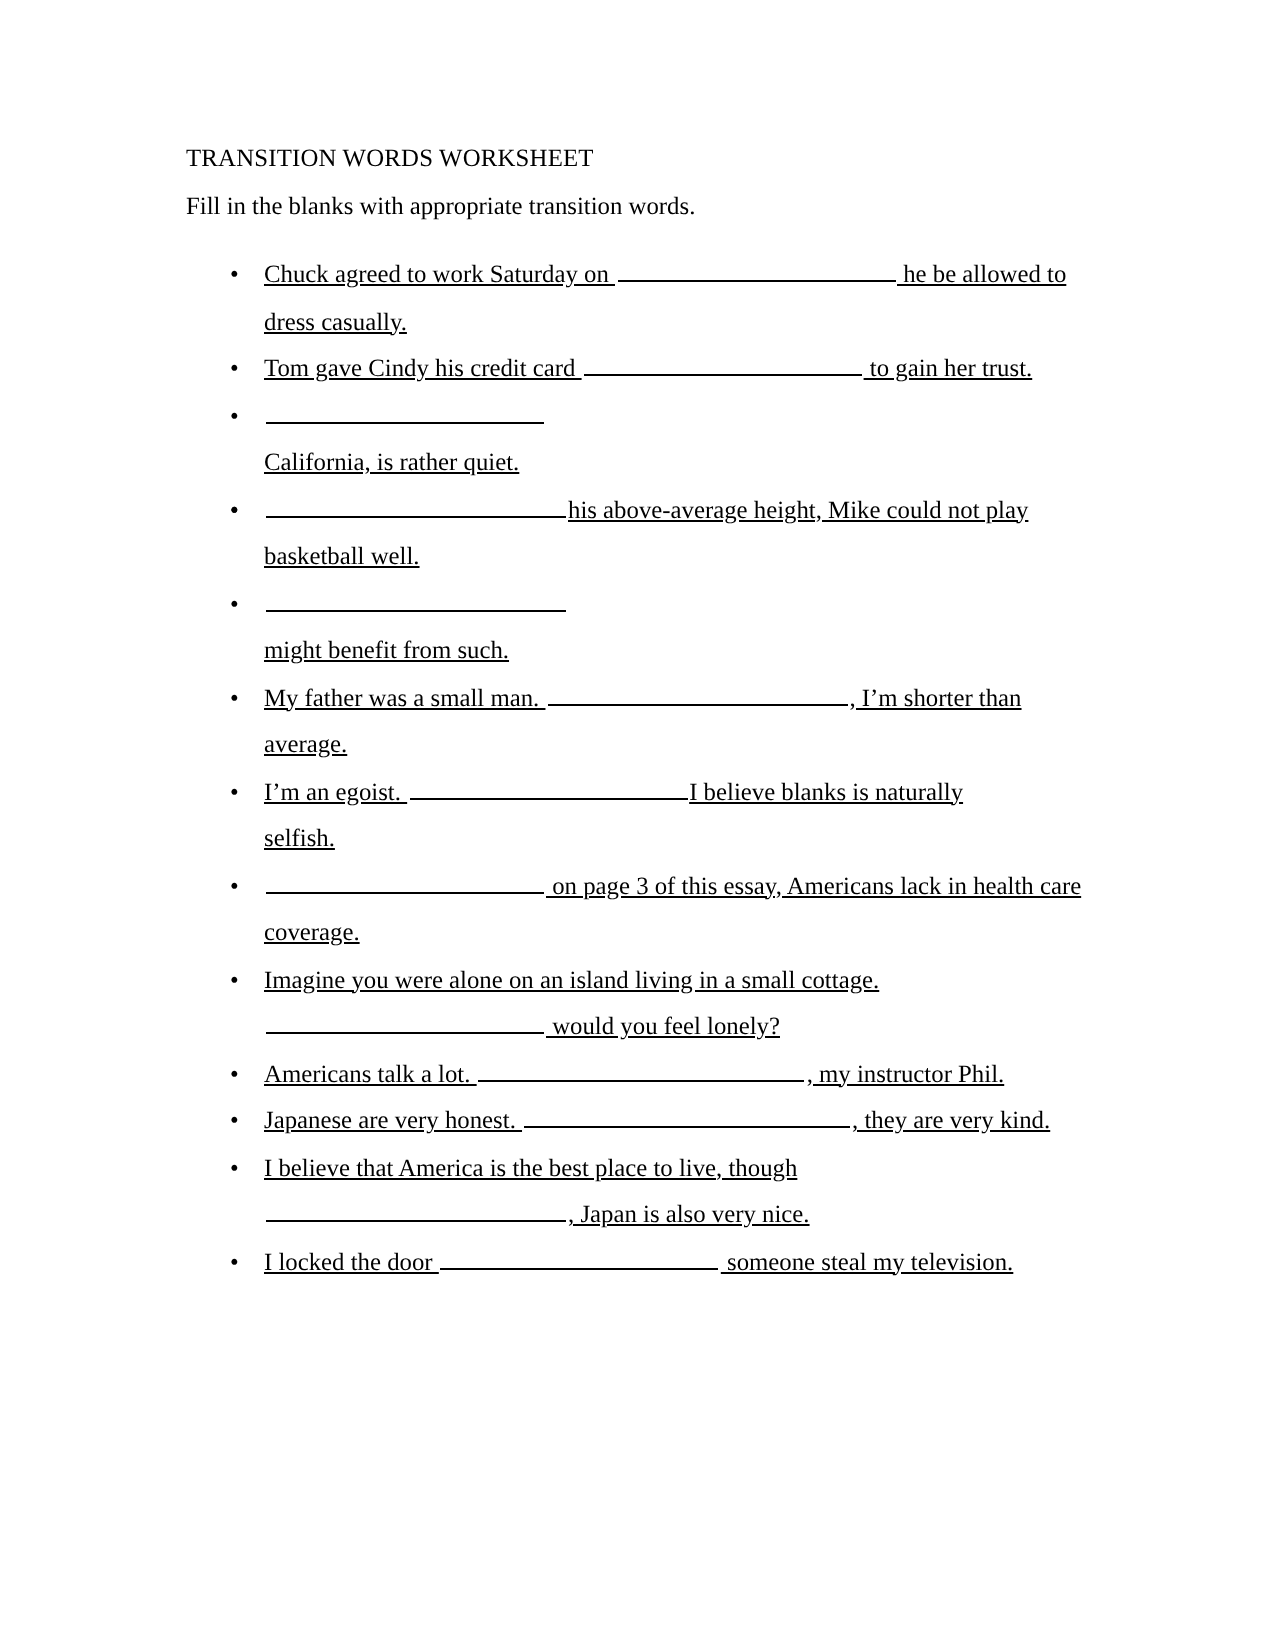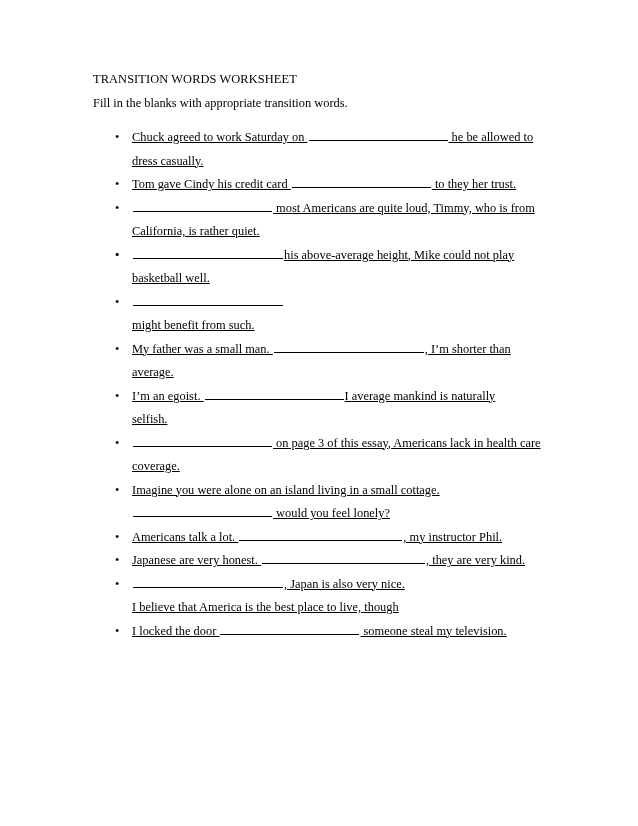--- a/index.html
+++ b/index.html
@@ -88,25 +88,25 @@
     <div class="doc-intro">Fill in the blanks with appropriate transition words.</div>
 
     <ul class="items">
         <li id="item-1">
           <span class="bullet">•</span>
           <span class="line"><span>Chuck agreed to work Saturday on </span><span class="blank w-md"></span><span> he be allowed to</span></span>
           <span class="line"><span>dress casually.</span></span>
         </li>
         <li id="item-2">
           <span class="bullet">•</span>
-          <span class="line"><span>Tom gave Cindy his credit card </span><span class="blank w-md"></span><span> to they her trust.</span></span>
+          <span class="line"><span>Tom gave Cindy his credit card </span><span class="blank w-md"></span><span> to gain her trust.</span></span>
         </li>
         <li id="item-3">
           <span class="bullet">•</span>
-          <span class="line"><span class="blank w-md"></span><span> most Americans are quite loud, Timmy, who is from</span></span>
+          <span class="line"><span class="blank w-md"></span></span>
           <span class="line"><span>California,  is rather quiet.</span></span>
         </li>
         <li id="item-4">
           <span class="bullet">•</span>
         </li>
         <li id="item-5">
           <span class="bullet">•</span>
           <span class="line"><span class="blank w-lg"></span><span>his above-average height, Mike could not play</span></span>
           <span class="line"><span>basketball well.</span></span>
         </li>
@@ -115,21 +115,21 @@
           <span class="line"><span class="blank w-lg"></span></span>
           <span class="line"><span>might benefit from such.</span></span>
         </li>
         <li id="item-7">
           <span class="bullet">•</span>
           <span class="line"><span>My father was a small man. </span><span class="blank w-lg"></span><span>, I’m shorter than</span></span>
           <span class="line"><span>average.</span></span>
         </li>
         <li id="item-8">
           <span class="bullet">•</span>
-          <span class="line"><span>I’m an egoist. </span><span class="blank w-md"></span><span>I average mankind is naturally</span></span>
+          <span class="line"><span>I’m an egoist. </span><span class="blank w-md"></span><span>I believe blanks is naturally</span></span>
           <span class="line"><span>selfish.</span></span>
         </li>
         <li id="item-9">
           <span class="bullet">•</span>
           <span class="line"><span class="blank w-md"></span><span> on page 3 of this essay, Americans lack in health care</span></span>
           <span class="line"><span>coverage.</span></span>
         </li>
         <li id="item-10">
           <span class="bullet">•</span>
           <span class="line"><span>Imagine you were alone on an island living in a small cottage.</span></span>
@@ -138,22 +138,22 @@
         <li id="item-11">
           <span class="bullet">•</span>
           <span class="line"><span>Americans talk a lot. </span><span class="blank w-xl"></span><span>, my instructor Phil.</span></span>
         </li>
         <li id="item-12">
           <span class="bullet">•</span>
           <span class="line"><span>Japanese are very honest. </span><span class="blank w-xl"></span><span>, they are very kind.</span></span>
         </li>
         <li id="item-13">
           <span class="bullet">•</span>
+          <span class="line"><span>I believe that America is the best place to live, though</span></span>
           <span class="line"><span class="blank w-lg"></span><span>, Japan is also very nice.</span></span>
-          <span class="line"><span>I believe that America is the best place to live, though</span></span>
         </li>
         <li id="item-14">
           <span class="bullet">•</span>
           <span class="line"><span>I locked the door </span><span class="blank w-md"></span><span> someone steal my television.</span></span>
         </li>
       </ul>
 
   </div>
 </div>
 

